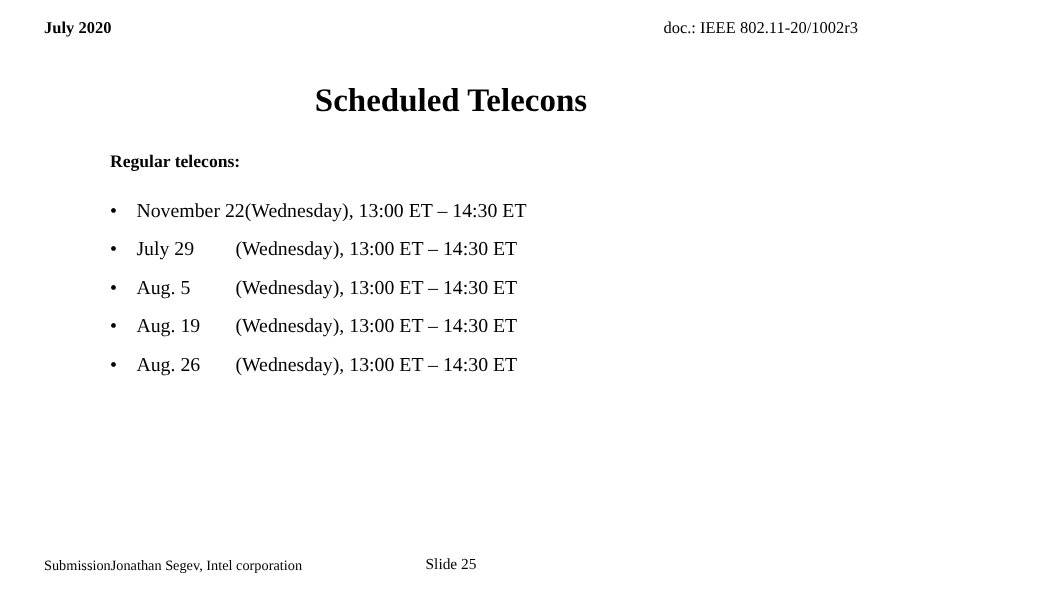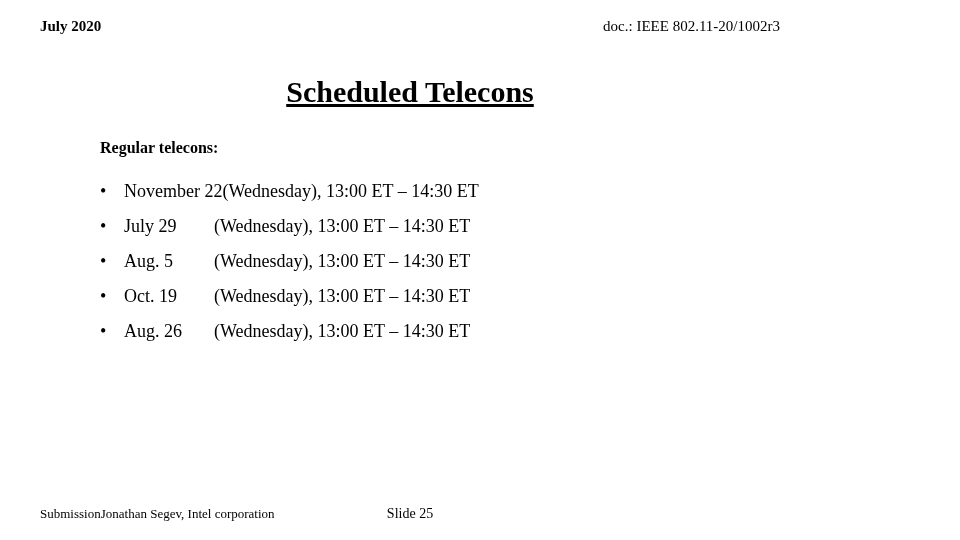--- a/index.html
+++ b/index.html
@@ -43,21 +43,20 @@
       color: #000;
     }
 
     .title {
       text-align: center;
       font-size: 30px;
       font-weight: bold;
       color: #000;
       margin-top: 55px;
       margin-bottom: 30px;
-      text-decoration: underline;
     }
 
     .content {
       padding-left: 60px;
       margin-top: 10px;
     }
 
     .section-label {
       font-size: 16px;
       font-weight: bold;
@@ -138,21 +137,21 @@
           <span class="date-col">July 29</span>
           <span class="detail-col">(Wednesday), 13:00 ET – 14:30 ET</span>
         </li>
         <li>
           <span class="bullet">•</span>
           <span class="date-col">Aug. 5</span>
           <span class="detail-col">(Wednesday), 13:00 ET – 14:30 ET</span>
         </li>
         <li>
           <span class="bullet">•</span>
-          <span class="date-col">Oct. 19</span>
+          <span class="date-col">Aug. 19</span>
           <span class="detail-col">(Wednesday), 13:00 ET – 14:30 ET</span>
         </li>
         <li>
           <span class="bullet">•</span>
           <span class="date-col">Aug. 26</span>
           <span class="detail-col">(Wednesday), 13:00 ET – 14:30 ET</span>
         </li>
       </ul>
   </div>
 

